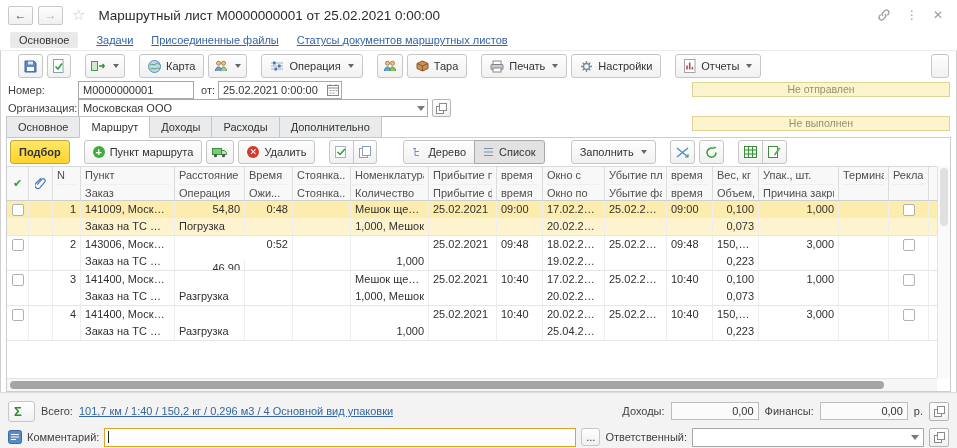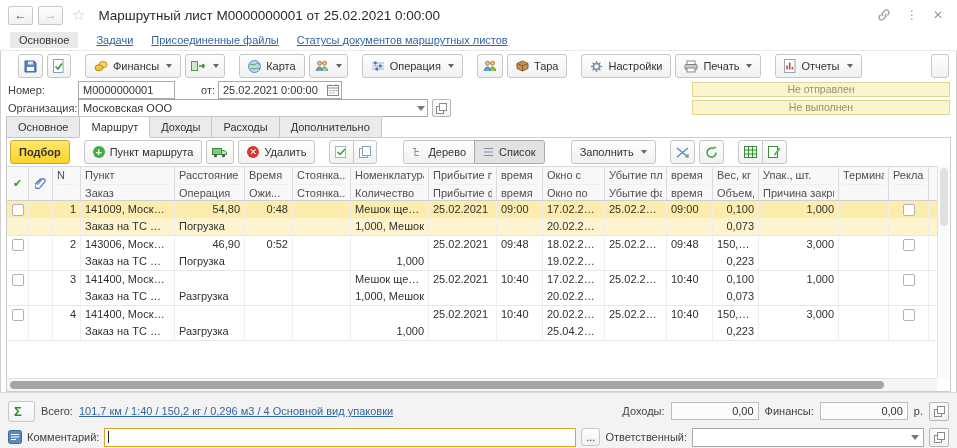--- a/index.html
+++ b/index.html
@@ -126,30 +126,20 @@
     </span>
   <span class="btn icononly">
       <span>
         <svg width="12" height="14" viewBox="0 0 12 14">
           <rect x="0.5" y="0.5" width="9.5" height="13" fill="#fff" stroke="#8aa0b8"></rect>
           <path d="M2.5 7.5l2.5 2.5L9 4.5" stroke="#2f9e2f" stroke-width="1.6" fill="none"></path>
         </svg>
       </span>
     </span>
   <span class="gap"></span>
-  <span class="btn">
-      <span>
-        <svg width="14" height="12" viewBox="0 0 14 12">
-          <ellipse cx="9" cy="4.6" rx="4" ry="3" fill="#fbd75e" stroke="#b58a1d"></ellipse>
-          <ellipse cx="5" cy="7.8" rx="4" ry="3" fill="#f5c33b" stroke="#b58a1d"></ellipse>
-        </svg>
-      </span>
-      <span>Финансы</span>
-      <span class="caret"></span>
-    </span>
   <span class="btn icononly">
       <span>
         <svg width="15" height="12" viewBox="0 0 15 12">
           <rect x="0.5" y="1.5" width="6" height="9" fill="#cfe8cf" stroke="#4c9a4c"></rect>
           <path d="M8 6h5.5m0 0L11.5 4m2 2l-2 2" stroke="#2f8f2f" fill="none" stroke-width="1.3"></path>
         </svg>
       </span>
       <span class="caret"></span>
     </span>
   <span class="gap"></span>
@@ -202,57 +192,57 @@
         <svg width="13" height="12" viewBox="0 0 13 12">
           <path d="M1 3.5L6.5 1 12 3.5v5L6.5 11 1 8.5z" fill="#c89058" stroke="#8a5a28"></path>
           <path d="M1 3.5l5.5 2.5L12 3.5M6.5 6v5" stroke="#8a5a28" fill="none"></path>
         </svg>
       </span>
       <span>Тара</span>
     </span>
   <span class="gap"></span>
   <span class="btn">
       <span>
-        <svg width="13" height="13" viewBox="0 0 13 13">
-          <circle cx="6.5" cy="6.5" r="3" fill="none" stroke="#7a8aa0" stroke-width="1.4"></circle>
-          <path d="M6.5 1v2M6.5 10v2M1 6.5h2M10 6.5h2M2.6 2.6L4 4M9 9l1.4 1.4M10.4 2.6L9 4M4 9l-1.4 1.4" stroke="#7a8aa0" stroke-width="1.3"></path>
-        </svg>
-      </span>
-      <span>Настройки</span>
-    </span>
-  <span class="btn">
-      <span>
         <svg width="14" height="13" viewBox="0 0 14 13">
           <rect x="3" y="1" width="8" height="3.5" fill="#fff" stroke="#888"></rect>
           <rect x="1" y="4.5" width="12" height="5" rx="1" fill="#c8ccd2" stroke="#7a8088"></rect>
           <rect x="3" y="8" width="8" height="4" fill="#fff" stroke="#888"></rect>
         </svg>
       </span>
       <span>Печать</span>
       <span class="caret"></span>
     </span>
+  <span class="btn">
+      <span>
+        <svg width="13" height="13" viewBox="0 0 13 13">
+          <circle cx="6.5" cy="6.5" r="3" fill="none" stroke="#7a8aa0" stroke-width="1.4"></circle>
+          <path d="M6.5 1v2M6.5 10v2M1 6.5h2M10 6.5h2M2.6 2.6L4 4M9 9l1.4 1.4M10.4 2.6L9 4M4 9l-1.4 1.4" stroke="#7a8aa0" stroke-width="1.3"></path>
+        </svg>
+      </span>
+      <span>Настройки</span>
+    </span>
   <span class="gap"></span>
   <span class="btn">
       <span>
         <svg width="12" height="14" viewBox="0 0 12 14">
           <rect x="0.5" y="0.5" width="10.5" height="13" fill="#fff" stroke="#98a4b0"></rect>
           <path d="M3 10.5V6.5M5.7 10.5V3.5M8.4 10.5V8" stroke="#c04838" stroke-width="1.6"></path>
         </svg>
       </span>
       <span>Отчеты</span>
       <span class="caret"></span>
     </span>
   <span class="tb-right">
     <span class="btn"></span>
 
   </span>
 </div>
 
 <span class="flabel" style="left:8px;top:82px">Номер:</span>
-<span class="field" style="left:78px;top:81px;width:97px">М0000000001</span>
+<span class="field" style="left:78px;top:81px;width:116px">М0000000001</span>
 <span class="flabel" style="left:201px;top:82px">от:</span>
 <span class="field fieldbtn" style="left:218px;top:81px;width:124px">
     <span>25.02.2021 0:00:00</span>
     <span>
       <svg width="12" height="12" viewBox="0 0 12 12">
         <rect x="0.5" y="1.5" width="11" height="10" fill="#fff" stroke="#888"></rect>
         <path d="M0.5 4h11" stroke="#888"></path>
         <path d="M3 1.5V0.5M9 1.5V0.5" stroke="#555"></path>
         <path d="M2.5 6.5h2M5.5 6.5h2M8.5 6.5h2M2.5 9h2M5.5 9h2" stroke="#999"></path>
       </svg>
@@ -264,21 +254,21 @@
     <span class="combo-caret"></span>
   </span>
 <span class="sqbtn" style="left:432px;top:99px">
     <svg width="11" height="11" viewBox="0 0 11 11">
       <rect x="0.5" y="3.5" width="7" height="7" fill="#fff" stroke="#8a8a8a"></rect>
       <rect x="3.5" y="0.5" width="7" height="7" fill="#fff" stroke="#8a8a8a"></rect>
     </svg>
   </span>
 
 <div class="statusbox" style="top:82px">Не отправлен</div>
-<div class="statusbox" style="top:100px">Не выполнен</div>
+<div class="statusbox" style="top:116px">Не выполнен</div>
 
 <div class="doctabs">
   <span class="dtab">Основное</span>
   <span class="dtab active">Маршрут</span>
   <span class="dtab">Доходы</span>
   <span class="dtab">Расходы</span>
   <span class="dtab">Дополнительно</span>
 </div>
 
 <div class="panel">
@@ -527,21 +517,21 @@
             <span class="cb"></span>
           </div>
           <div class="td" style="width: 24px;"></div>
           <div class="td" style="width: 28px;">
             <div class="cl r">2</div>
           </div>
           <div class="td" style="width: 94px;">
             <div class="cl">143006, Московская ...</div>
             <div class="cl">Заказ на ТС М00000...</div>
           </div>
-          <div class="td" style="width: 70px;">
+          <div class="td" style="width: 70px; margin-top: 24px;">
             <div class="cl r">46,90</div>
             <div class="cl">Погрузка</div>
           </div>
           <div class="td" style="width: 48px;">
             <div class="cl r">0:52</div>
             <div class="cl"></div>
           </div>
           <div class="td" style="width: 58px;">
             <div class="cl"></div>
             <div class="cl"></div>

